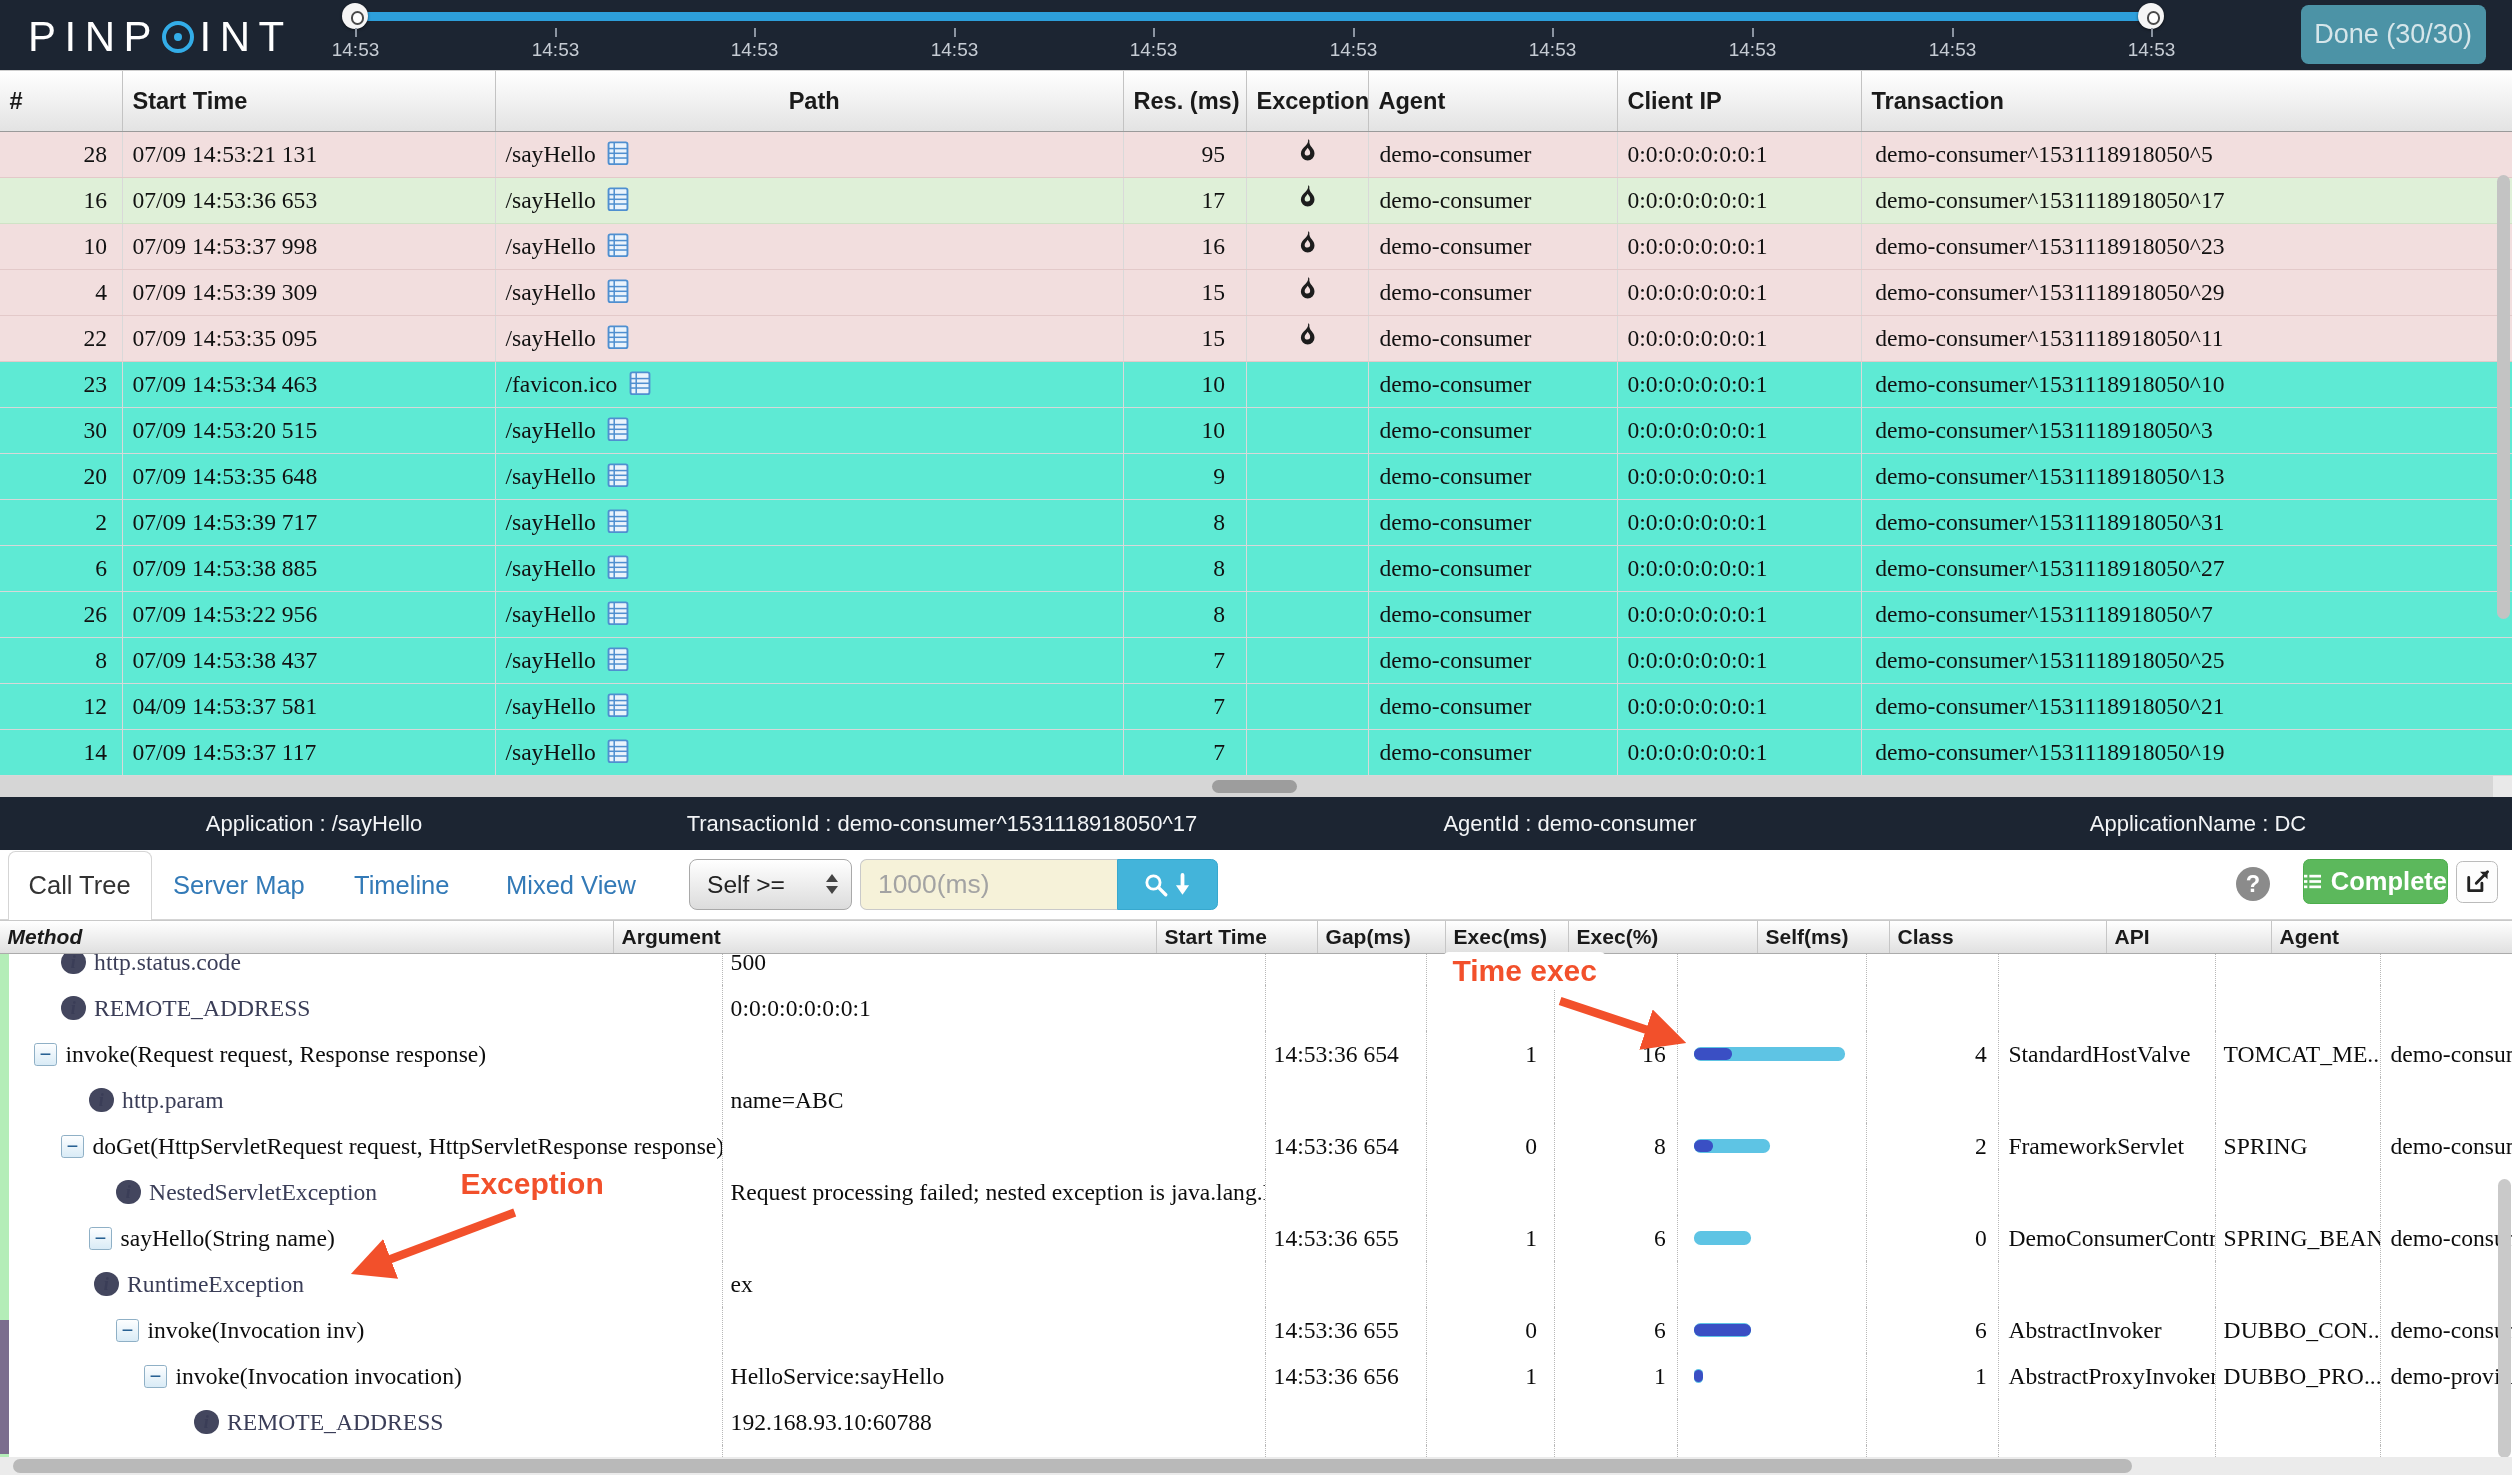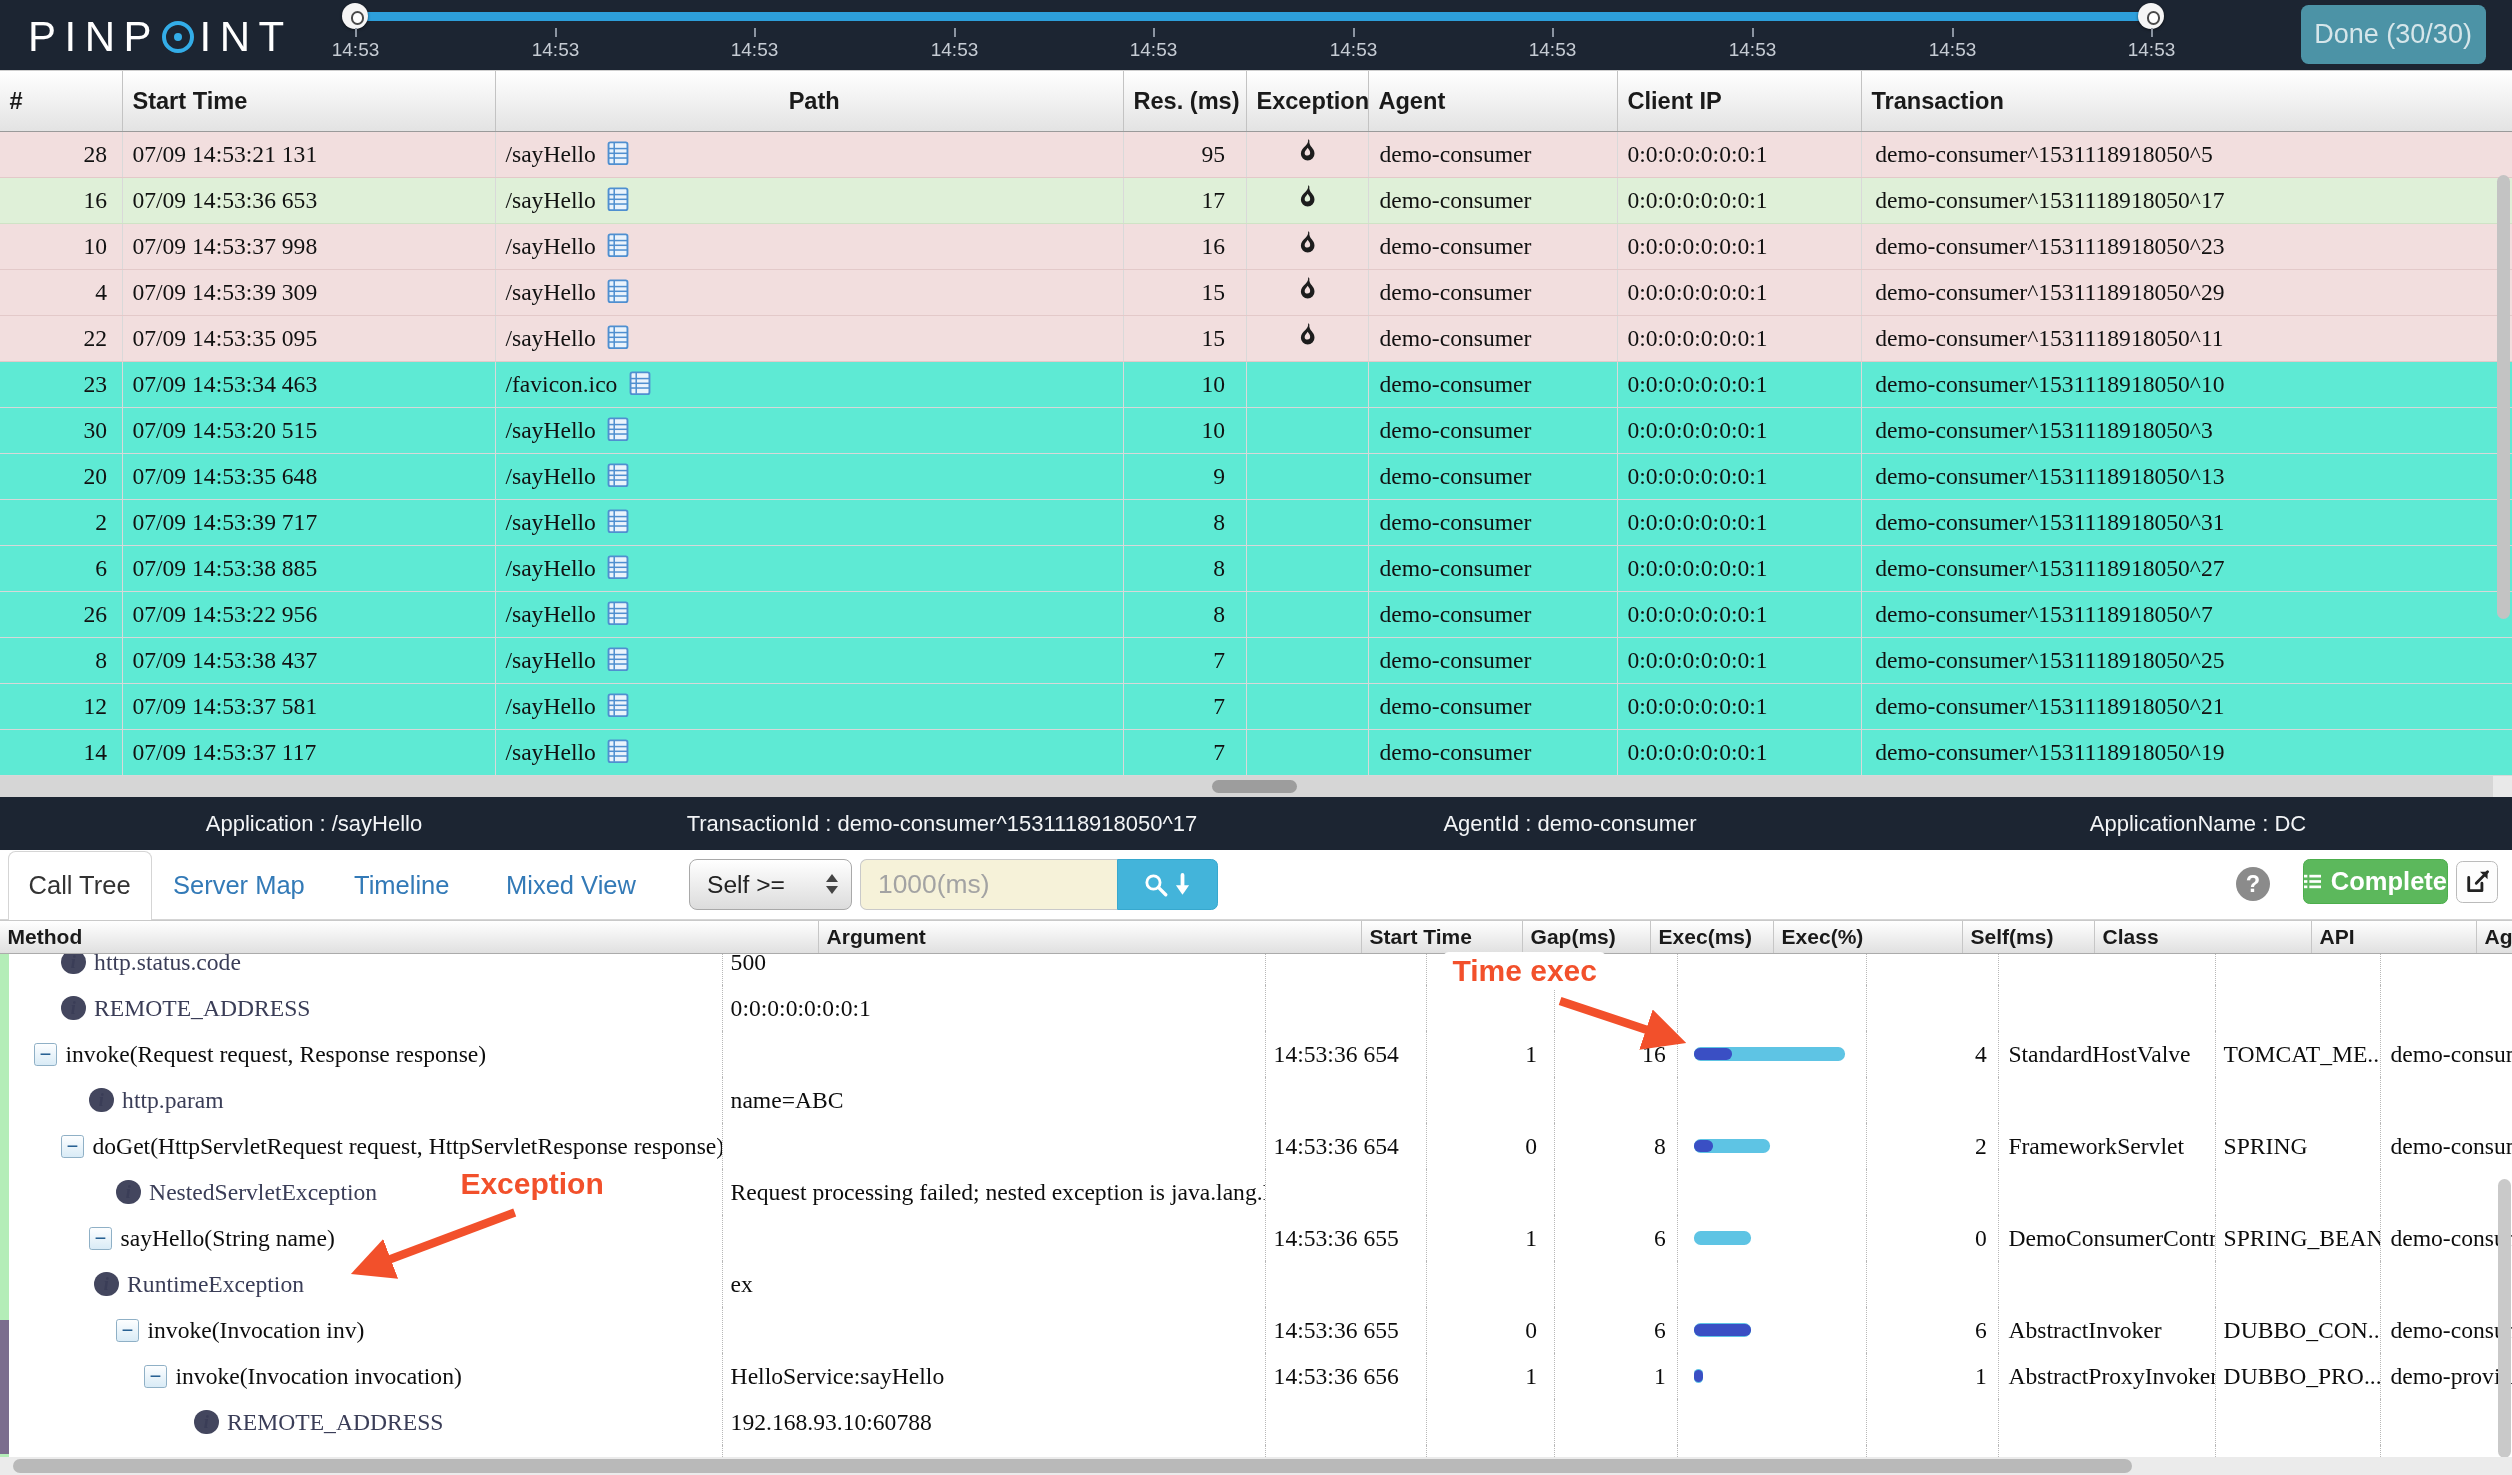--- a/index.html
+++ b/index.html
@@ -106,21 +106,21 @@
   .cc-m   { width:723px; }
   .cc-a   { width:543px; padding-left:7.6px; }
   .cc-st  { width:161px; padding-left:7.6px; }
   .cc-gap { width:128px; justify-content:flex-end; padding-right:17px; }
   .cc-ex  { width:123px; justify-content:flex-end; padding-right:11.3px; }
   .cc-pct { width:189px; padding-left:16px; }
   .cc-self{ width:132px; justify-content:flex-end; padding-right:11.3px; }
   .cc-cls { width:217px; padding-left:9.4px; }
   .cc-api { width:165px; padding-left:7.6px; }
   .cc-ag  { flex:1; padding-left:9.4px; border-right:none !important; }
-  .ch-m{width:819px;} .ch-a{width:543px;} .ch-st{width:161px;} .ch-gap{width:128px;}
+  .ch-m{width:614px;font-style:italic;} .ch-a{width:543px;} .ch-st{width:161px;} .ch-gap{width:128px;}
   .ch-ex{width:123px;} .ch-pct{width:189px;} .ch-self{width:132px;} .ch-cls{width:217px;}
   .ch-api{width:165px;} .ch-ag{flex:1; border-right:none !important;}
   .info-icon { display:inline-flex; flex:none; width:24.6px; height:24.6px; border-radius:50%; background:#43465e;
                color:#fff; font-family:"Liberation Serif", serif; font-style:italic; font-weight:bold;
                font-size:18px; align-items:center; justify-content:center; margin-right:8.5px; }
   .collapse-icon { display:inline-flex; flex:none; width:23px; height:23px; border:0.9px solid #8fb0c6;
                    background:linear-gradient(#fdfeff,#d9ebf6); border-radius:2.8px; color:#1f5a8e;
                    font-size:21px; font-weight:bold; align-items:center; justify-content:center;
                    margin-right:8.5px; line-height:19px; }
   .bar-wrap { position:relative; height:14px; }
@@ -430,21 +430,21 @@
             </svg></span></div>
         <div class="c c-res">7</div>
         <div class="c c-exc"></div>
         <div class="c c-agent">demo-consumer</div>
         <div class="c c-ip">0:0:0:0:0:0:0:1</div>
         <div class="c c-txn">demo-consumer^1531118918050^25</div>
       </div>
 
       <div class="trow">
         <div class="c c-num">12</div>
-        <div class="c c-start">07/09 14:53:37 581</div>
+        <div class="c c-start">04/09 14:53:37 581</div>
         <div class="c c-path"><span>/sayHello</span><span class="path-icon"><svg width="22" height="24.6" viewBox="0 0 23 26">
               <rect x="1.5" y="1.5" width="20" height="23" rx="2" fill="#eaf3fc" stroke="#4f8fd0" stroke-width="2"></rect>
               <line x1="7.5" y1="2" x2="7.5" y2="24" stroke="#4f8fd0" stroke-width="1.6"></line>
               <line x1="2" y1="8" x2="21" y2="8" stroke="#4f8fd0" stroke-width="1.6"></line>
               <line x1="2" y1="13" x2="21" y2="13" stroke="#4f8fd0" stroke-width="1.6"></line>
               <line x1="2" y1="18" x2="21" y2="18" stroke="#4f8fd0" stroke-width="1.6"></line>
             </svg></span></div>
         <div class="c c-res">7</div>
         <div class="c c-exc"></div>
         <div class="c c-agent">demo-consumer</div>

